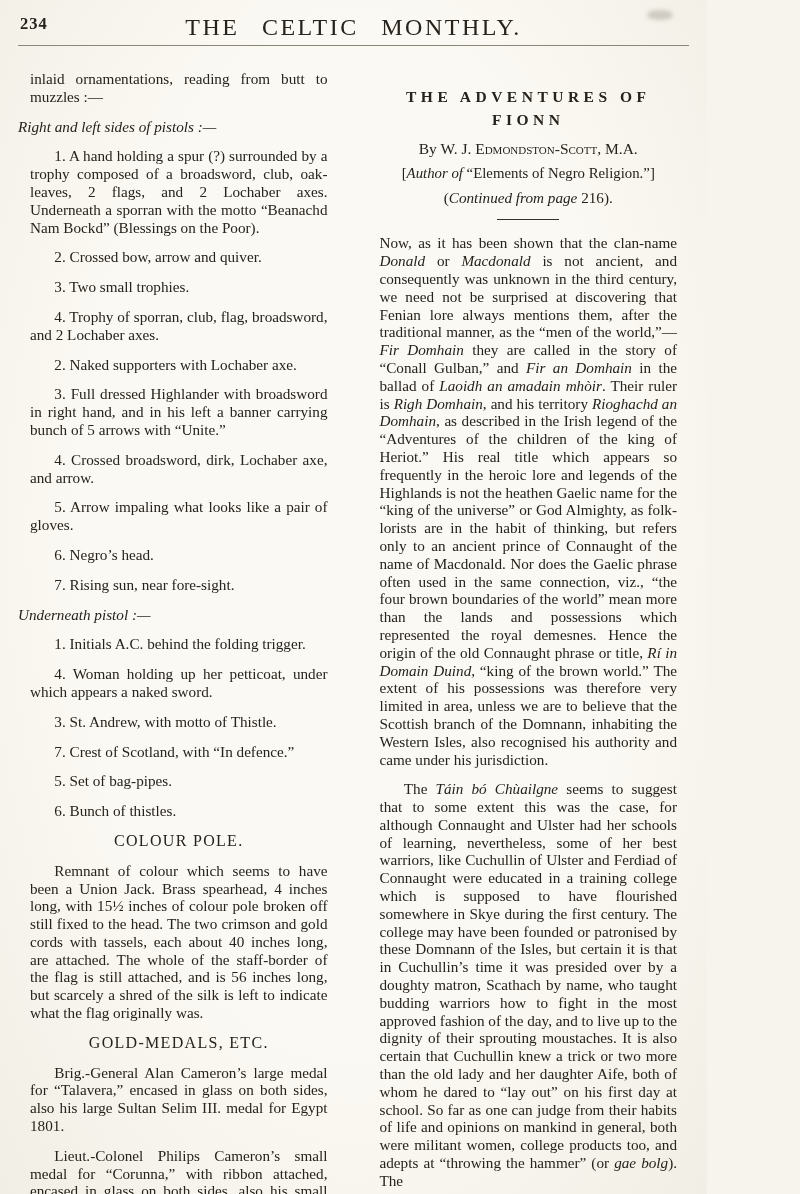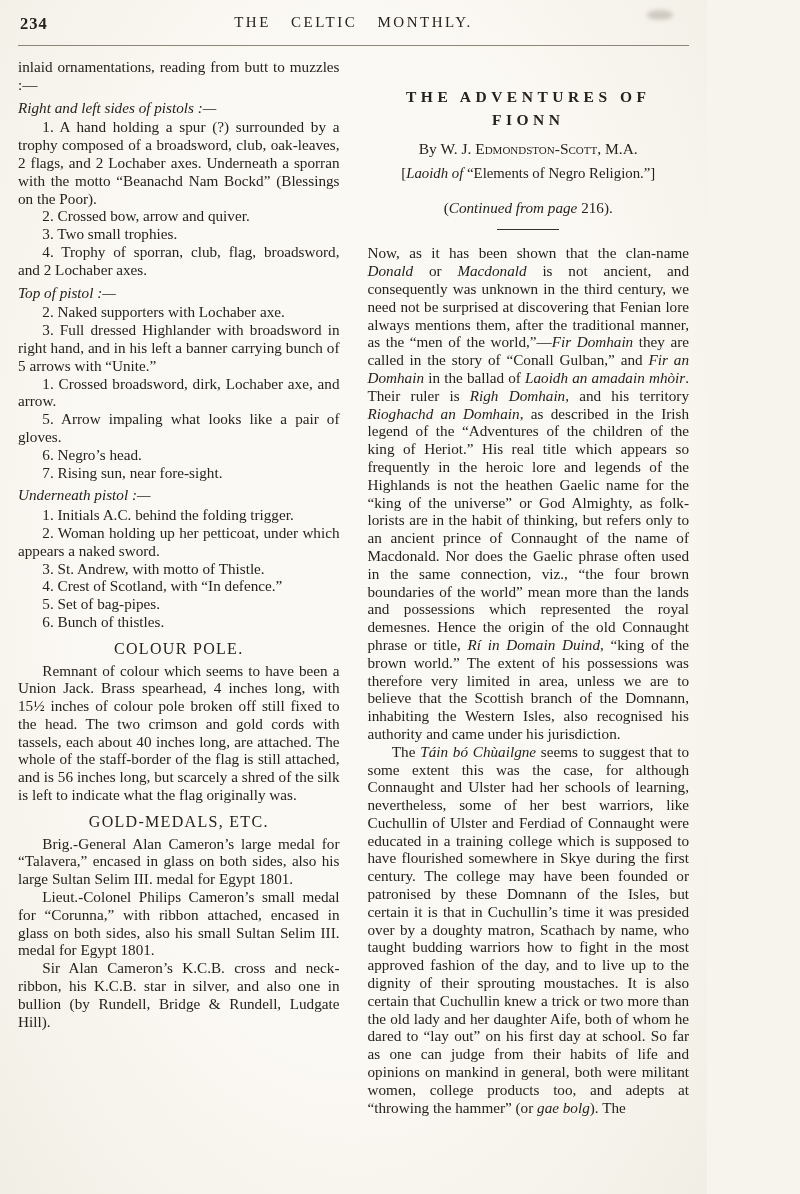--- a/index.html
+++ b/index.html
@@ -22,38 +22,38 @@
     background:rgba(90,85,70,0.25);
     filter:blur(2px);
   }
   .page-header { position:relative; height:26px; }
   .page-number {
     position:absolute; left:2px; top:2px;
     font-size:16.5px; font-weight:bold; letter-spacing:1px;
   }
   .journal-title {
     text-align:center;
-    font-size:15px;
+    font-size:24px;
     letter-spacing:2.5px;
     word-spacing:14px;
     padding-top:2px;
   }
   .header-rule {
     height:0; border:none;
     border-top:1px solid #8d8778;
     margin:7px 0 0 0;
   }
   .columns { display:flex; gap:28px; margin-top:12px; }
   .col {
     width:50%;
     text-align:justify;
     font-size:15.2px;
     line-height:17.8px;
   }
-  .body { margin:0; text-indent:1.6em; }
+  .body { margin:12px; text-indent:1.6em; }
   .no-indent { text-indent:0; }
   .section-heading {
     font-style:italic;
     margin:5px 0 2px 0;
     text-indent:0;
   }
   .center-heading {
     text-align:center; text-indent:0;
     font-size:16px; letter-spacing:1.3px;
     margin:9px 0 4px 0;
@@ -62,21 +62,21 @@
     text-align:center;
     font-size:15.5px; font-weight:bold;
     letter-spacing:4.5px;
     line-height:23px;
     margin:2px 0 0 0;
   }
   .title-line { display:block;margin-top:27px; }
   .byline { text-align:center; text-indent:0; margin:9px 0 0 0; font-size:15.5px; }
   .sc { font-variant:small-caps; }
   .author-note { text-align:center; text-indent:0; margin:7px 0 0 0; font-size:14.8px; }
-  .continued { text-align:center; text-indent:0; margin:16px 0 0 0; font-size:15.2px; }
+  .continued { text-align:center; text-indent:0; margin:6px 0 0 0; font-size:15.2px; }
   .divider {
     width:62px; height:0;
     border-top:1.5px solid #35312a;
     margin:13px auto 14px auto;
   }
 </style>
 </head>
 <body>
 
 <div class="page">
@@ -92,51 +92,50 @@
 
     <section class="col col-left">
       <p class="body no-indent">inlaid ornamentations, reading from butt to muzzles :—</p>
 
       <p class="section-heading">Right and left sides of pistols :—</p>
       <p class="body">1. A hand holding a spur (?) surrounded by a trophy composed of a broadsword, club, oak-leaves, 2 flags, and 2 Lochaber axes.  Underneath a sporran with the motto “Beanachd Nam Bockd” (Blessings on the Poor).</p>
       <p class="body">2. Crossed bow, arrow and quiver.</p>
       <p class="body">3. Two small trophies.</p>
       <p class="body">4. Trophy of sporran, club, flag, broadsword, and 2 Lochaber axes.</p>
 
-      <p class="section-heading">Top of pistol :—</p>
       <p class="body">2. Naked supporters with Lochaber axe.</p>
       <p class="body">3. Full dressed Highlander with broadsword in right hand, and in his left a banner carrying bunch of 5 arrows with “Unite.”</p>
-      <p class="body">1. Crossed broadsword, dirk, Lochaber axe, and arrow.</p>
+      <p class="body">4. Crossed broadsword, dirk, Lochaber axe, and arrow.</p>
       <p class="body">5. Arrow impaling what looks like a pair of gloves.</p>
       <p class="body">6. Negro’s head.</p>
       <p class="body">7. Rising sun, near fore-sight.</p>
 
       <p class="section-heading">Underneath pistol :—</p>
       <p class="body">1. Initials A.C. behind the folding trigger.</p>
-      <p class="body">2. Woman holding up her petticoat, under which appears a naked sword.</p>
+      <p class="body">4. Woman holding up her petticoat, under which appears a naked sword.</p>
       <p class="body">3. St. Andrew, with motto of Thistle.</p>
-      <p class="body">4. Crest of Scotland, with “In defence.”</p>
+      <p class="body">7. Crest of Scotland, with “In defence.”</p>
       <p class="body">5. Set of bag-pipes.</p>
       <p class="body">6. Bunch of thistles.</p>
 
       <p class="center-heading">COLOUR POLE.</p>
       <p class="body">Remnant of colour which seems to have been a Union Jack.  Brass spearhead, 4 inches long, with 15½ inches of colour pole broken off still fixed to the head.  The two crimson and gold cords with tassels, each about 40 inches long, are attached.  The whole of the staff-border of the flag is still attached, and is 56 inches long, but scarcely a shred of the silk is left to indicate what the flag originally was.</p>
 
       <p class="center-heading">GOLD-MEDALS, ETC.</p>
       <p class="body">Brig.-General Alan Cameron’s large medal for “Talavera,” encased in glass on both sides, also his large Sultan Selim III. medal for Egypt 1801.</p>
       <p class="body">Lieut.-Colonel Philips Cameron’s small medal for “Corunna,” with ribbon attached, encased in glass on both sides, also his small Sultan Selim III. medal for Egypt 1801.</p>
       <p class="body">Sir Alan Cameron’s K.C.B. cross and neck-ribbon, his K.C.B. star in silver, and also one in bullion (by Rundell, Bridge &amp; Rundell, Ludgate Hill).</p>
     </section>
 
     <section class="col col-right">
       <h1 class="article-title">
         <span class="title-line">THE ADVENTURES OF FIONN</span>
       </h1>
       <p class="byline">By W. J. <span class="sc">Edmondston-Scott</span>, M.A.</p>
-      <p class="author-note">[<i>Laoidh of</i> “Elements of Negro Religion.”]</p>
+      <p class="author-note">[<i>Author of</i> “Elements of Negro Religion.”]</p>
       <p class="continued">(<i>Continued from page</i> 216).</p>
       <div class="divider"></div>
 
       <p class="body no-indent">Now, as it has been shown that the clan-name <i>Donald</i> or <i>Macdonald</i> is not ancient, and consequently was unknown in the third century, we need not be surprised at discovering that Fenian lore always mentions them, after the traditional manner, as the “men of the world,”—<i>Fir Domhain</i> they are called in the story of “Conall Gulban,” and <i>Fir an Domhain</i> in the ballad of <i>Laoidh an amadain mhòir</i>.  Their ruler is <i>Righ Domhain</i>, and his territory <i>Rioghachd an Domhain</i>, as described in the Irish legend of the “Adventures of the children of the king of Heriot.”  His real title which appears so frequently in the heroic lore and legends of the Highlands is not the heathen Gaelic name for the “king of the universe” or God Almighty, as folk-lorists are in the habit of thinking, but refers only to an ancient prince of Connaught of the name of Macdonald.  Nor does the Gaelic phrase often used in the same connection, viz., “the four brown boundaries of the world” mean more than the lands and possessions which represented the royal demesnes.  Hence the origin of the old Connaught phrase or title, <i>Rí in Domain Duind</i>, “king of the brown world.”  The extent of his possessions was therefore very limited in area, unless we are to believe that the Scottish branch of the Domnann, inhabiting the Western Isles, also recognised his authority and came under his jurisdiction.</p>
       <p class="body">The <i>Táin bó Chùailgne</i> seems to suggest that to some extent this was the case, for although Connaught and Ulster had her schools of learning, nevertheless, some of her best warriors, like Cuchullin of Ulster and Ferdiad of Connaught were educated in a training college which is supposed to have flourished somewhere in Skye during the first century.  The college may have been founded or patronised by these Domnann of the Isles, but certain it is that in Cuchullin’s time it was presided over by a doughty matron, Scathach by name, who taught budding warriors how to fight in the most approved fashion of the day, and to live up to the dignity of their sprouting moustaches.  It is also certain that Cuchullin knew a trick or two more than the old lady and her daughter Aife, both of whom he dared to “lay out” on his first day at school.  So far as one can judge from their habits of life and opinions on mankind in general, both were militant women, college products too, and adepts at “throwing the hammer” (or <i>gae bolg</i>).  The</p>
     </section>
 
   </main>
 </div>
 

